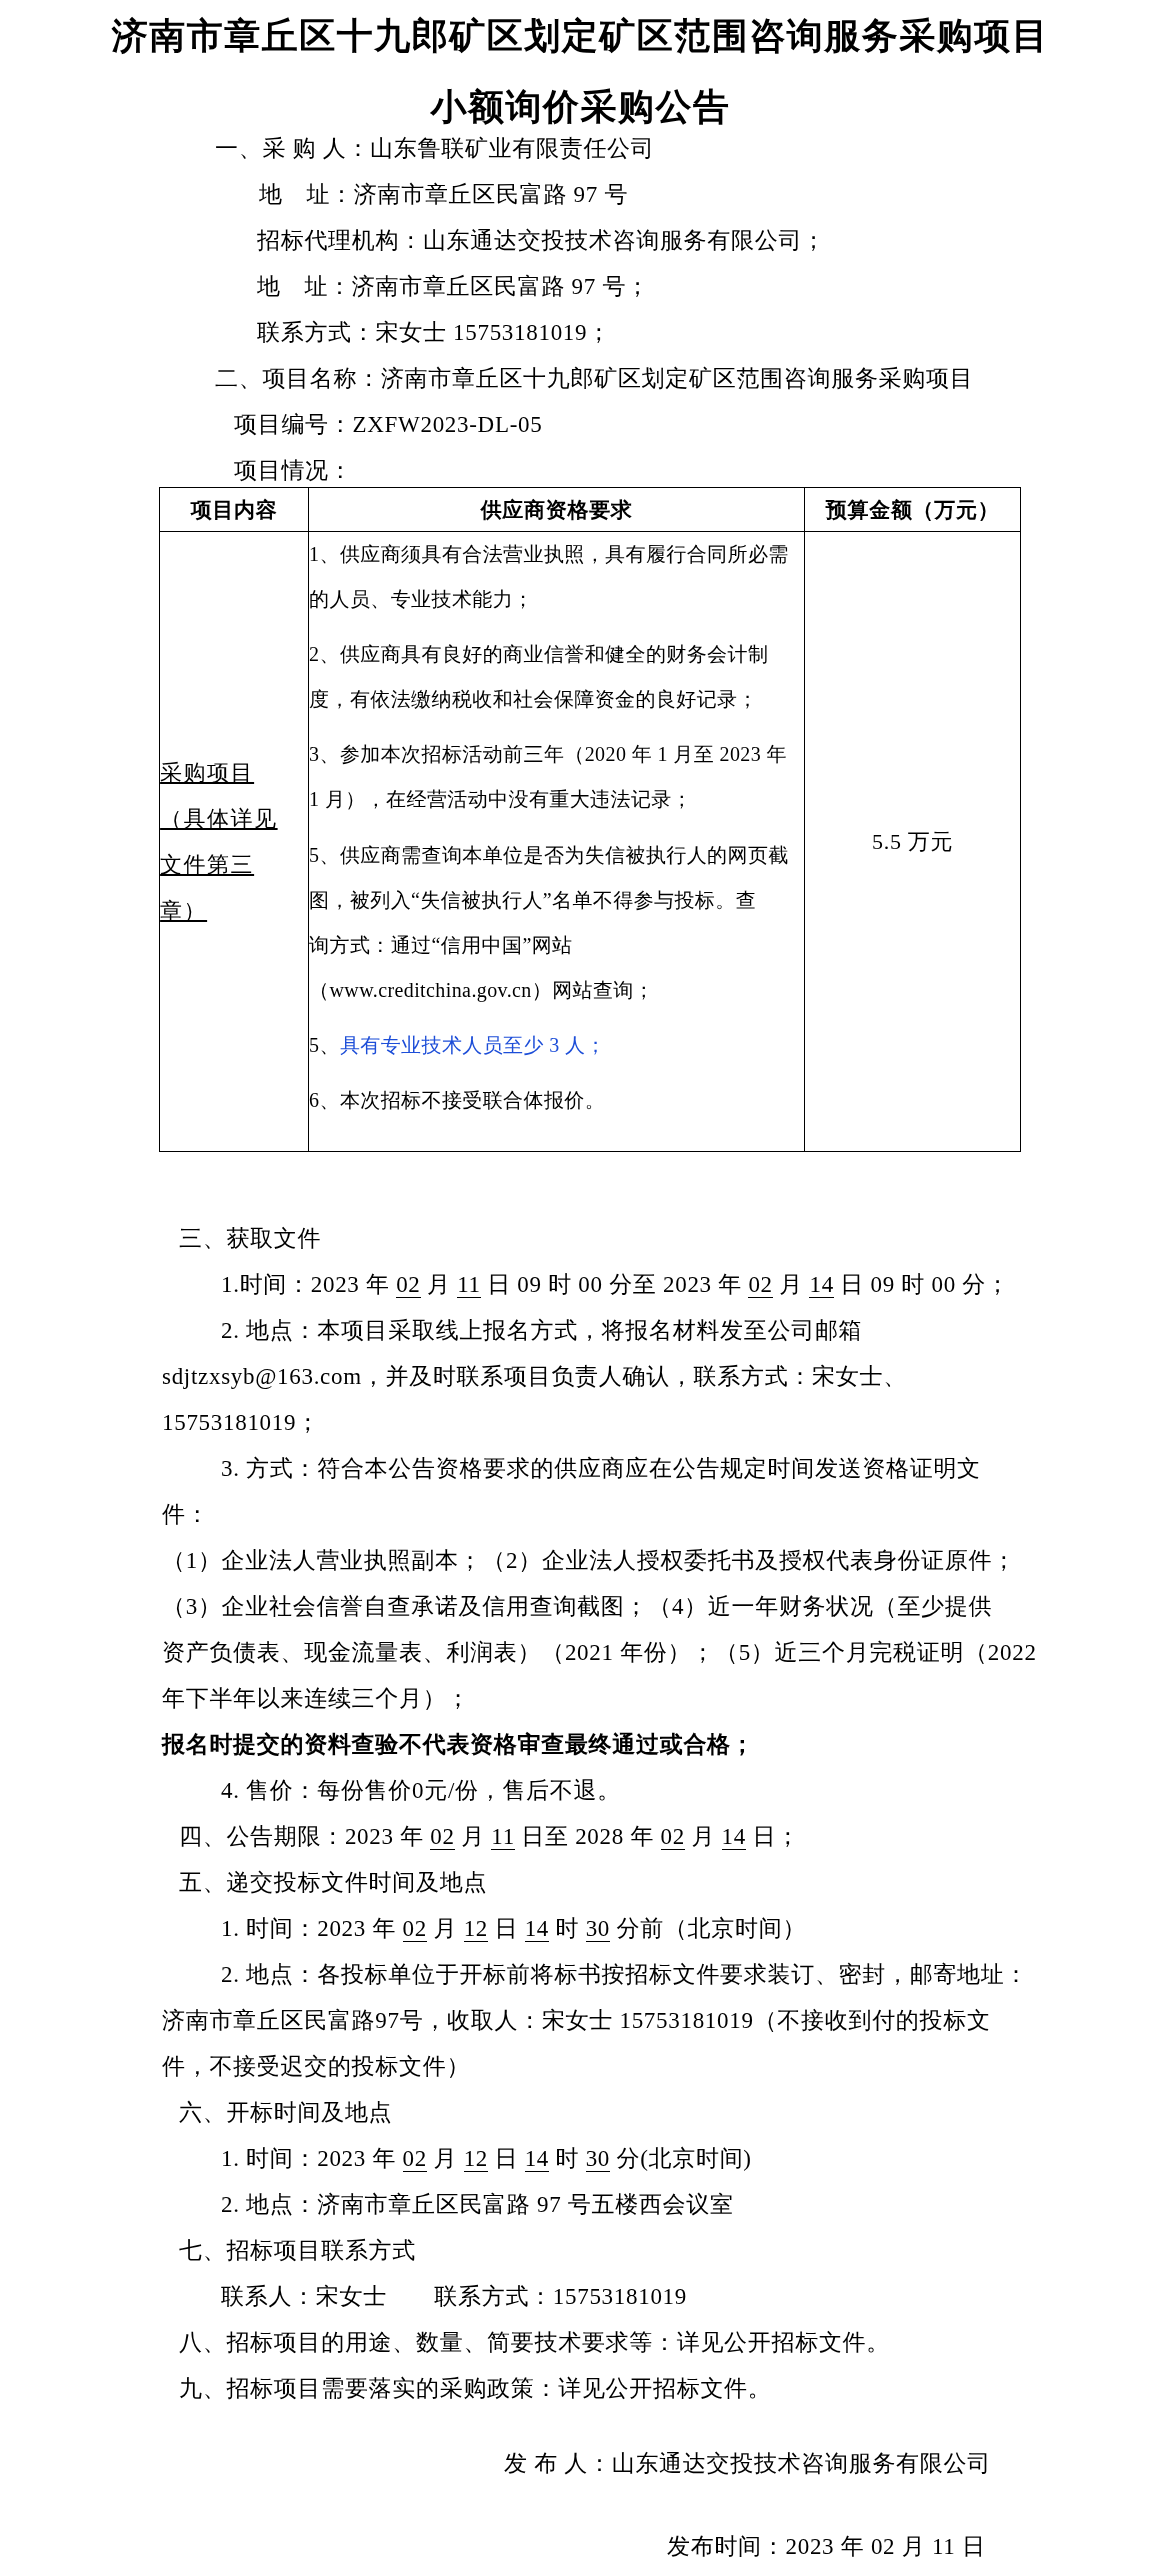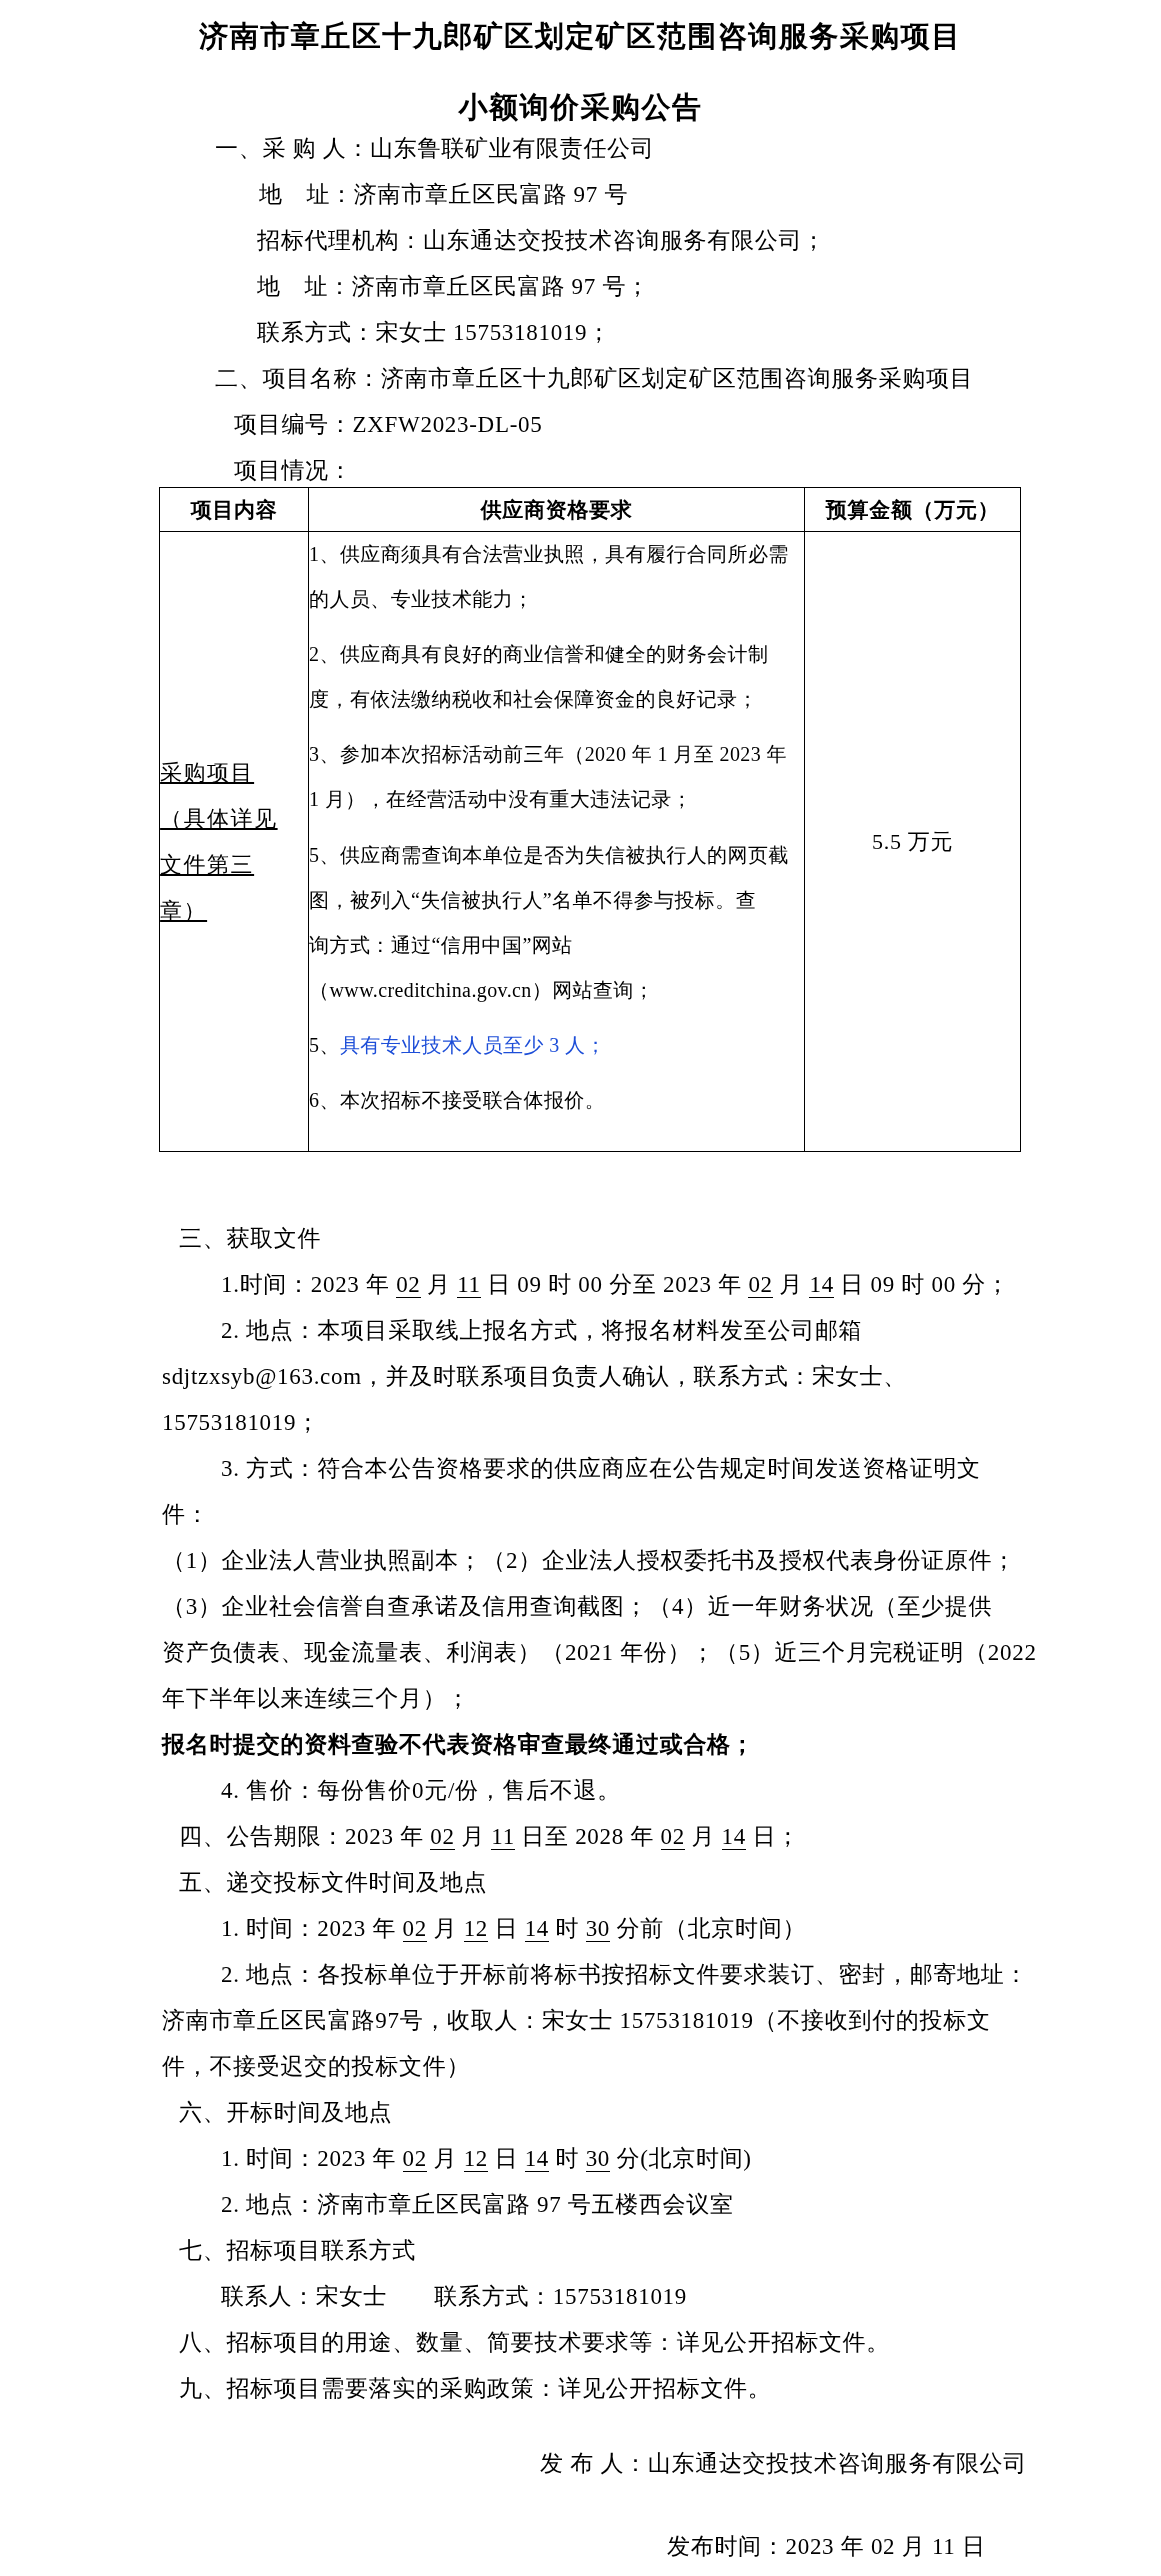--- a/index.html
+++ b/index.html
@@ -9,21 +9,21 @@
     height:2576px;
     overflow:hidden;
     background:#ffffff;
     color:#000000;
     font-family:"Liberation Serif","DejaVu Serif",serif;
   }
   .title{
     width:100%;
     text-align:center;
     font-weight:bold;
-    font-size:29px;
+    font-size:36px;
     letter-spacing:1.5px;
     white-space:nowrap;
   }
   #title1{padding-top:10.2px;height:53px;line-height:53px;}
   #title2{margin-top:20.5px;height:47px;line-height:47px;}
   .content{margin-left:162px;width:865px;}
   .line{
     height:46px;
     line-height:46px;
     font-size:23px;
@@ -74,21 +74,21 @@
     font-size:20px;
     letter-spacing:0.4px;
     white-space:nowrap;
   }
   td.cell-budget{
     vertical-align:middle;
     text-align:center;
     font-size:22px;
     letter-spacing:0.7px;
   }
-  .pub-line{margin-top:29px;padding-left:342px;text-align:right;}
+  .pub-line{margin-top:29px;padding-left:342px;}
   .time-line{margin-top:37px;padding-left:505px;}
 </style>
 </head>
 <body>
 
 <div class="doc">
   <div class="title" id="title1">济南市章丘区十九郎矿区划定矿区范围咨询服务采购项目</div>
   <div class="title" id="title2">小额询价采购公告</div>
 
   <div class="content">

